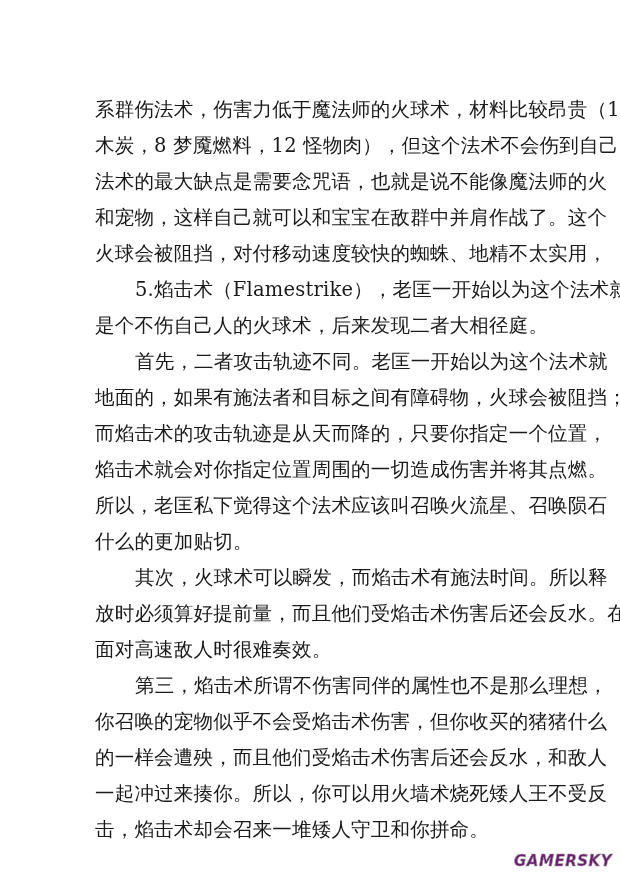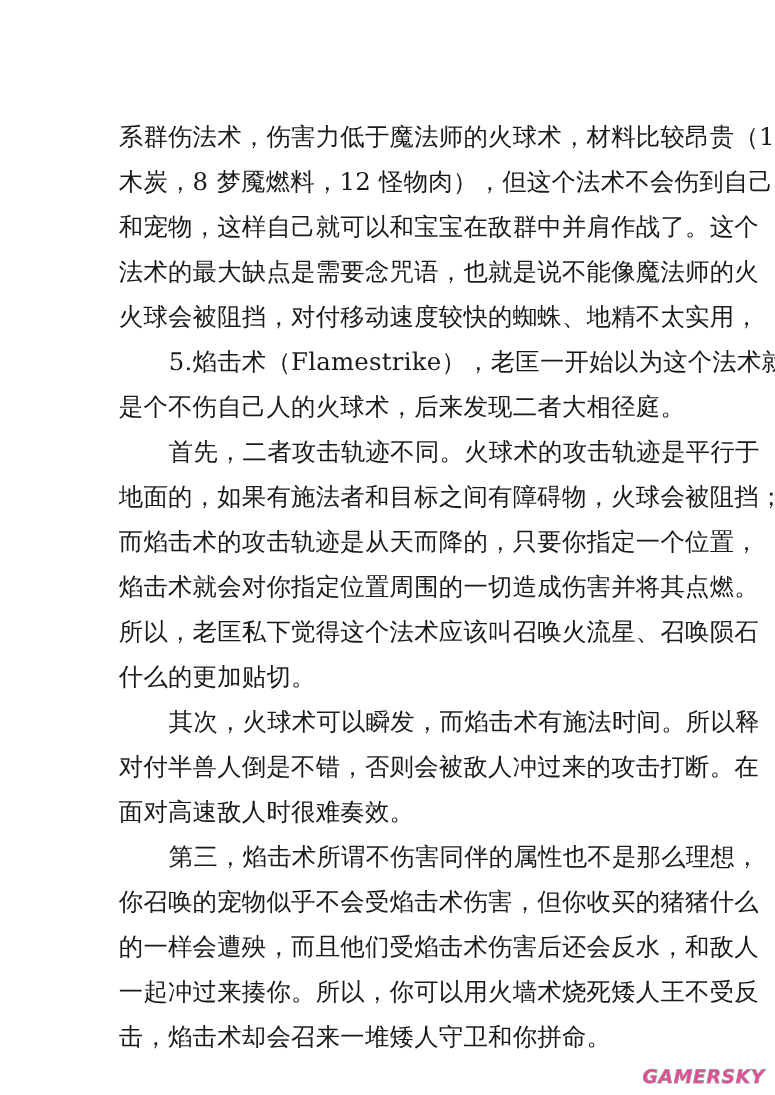--- a/index.html
+++ b/index.html
@@ -33,44 +33,44 @@
     }
     .watermark {
       position: absolute;
       right: 8px;
       bottom: 6px;
       font-family: "DejaVu Sans", "Liberation Sans", sans-serif;
       font-weight: bold;
       font-style: italic;
       font-size: 15px;
       letter-spacing: 0.5px;
-      color: #ec4899;
+      color: #701a75;
       margin-top: 12px;
       -webkit-text-stroke: 0.6px #9a9a9a;
     }
   </style>
 </head>
 <body>
 
 <div class="page">
   <div class="line">系群伤法术，伤害力低于魔法师的火球术，材料比较昂贵（12</div>
   <div class="line">木炭，8 梦魇燃料，12 怪物肉），但这个法术不会伤到自己</div>
+  <div class="line">法术的最大缺点是需要念咒语，也就是说不能像魔法师的火</div>
   <div class="line">和宠物，这样自己就可以和宝宝在敌群中并肩作战了。这个</div>
-  <div class="line">法术的最大缺点是需要念咒语，也就是说不能像魔法师的火</div>
   <div class="line">火球会被阻挡，对付移动速度较快的蜘蛛、地精不太实用，</div>
   <div class="line indent">5.焰击术（Flamestrike），老匡一开始以为这个法术就</div>
   <div class="line">是个不伤自己人的火球术，后来发现二者大相径庭。</div>
-  <div class="line indent">首先，二者攻击轨迹不同。火球术的攻击轨迹是平行于</div>
+  <div class="line indent">首先，二者攻击轨迹不同。老匡一开始以为这个法术就</div>
   <div class="line">地面的，如果有施法者和目标之间有障碍物，火球会被阻挡；</div>
   <div class="line">而焰击术的攻击轨迹是从天而降的，只要你指定一个位置，</div>
   <div class="line">焰击术就会对你指定位置周围的一切造成伤害并将其点燃。</div>
   <div class="line">所以，老匡私下觉得这个法术应该叫召唤火流星、召唤陨石</div>
   <div class="line">什么的更加贴切。</div>
   <div class="line indent">其次，火球术可以瞬发，而焰击术有施法时间。所以释</div>
-  <div class="line">对付半兽人倒是不错，否则会被敌人冲过来的攻击打断。在</div>
+  <div class="line">放时必须算好提前量，而且他们受焰击术伤害后还会反水。在</div>
   <div class="line">面对高速敌人时很难奏效。</div>
   <div class="line indent">第三，焰击术所谓不伤害同伴的属性也不是那么理想，</div>
   <div class="line">你召唤的宠物似乎不会受焰击术伤害，但你收买的猪猪什么</div>
   <div class="line">的一样会遭殃，而且他们受焰击术伤害后还会反水，和敌人</div>
   <div class="line">一起冲过来揍你。所以，你可以用火墙术烧死矮人王不受反</div>
   <div class="line">击，焰击术却会召来一堆矮人守卫和你拼命。</div>
 </div>
 
 <div class="watermark">GAMERSKY</div>
 

